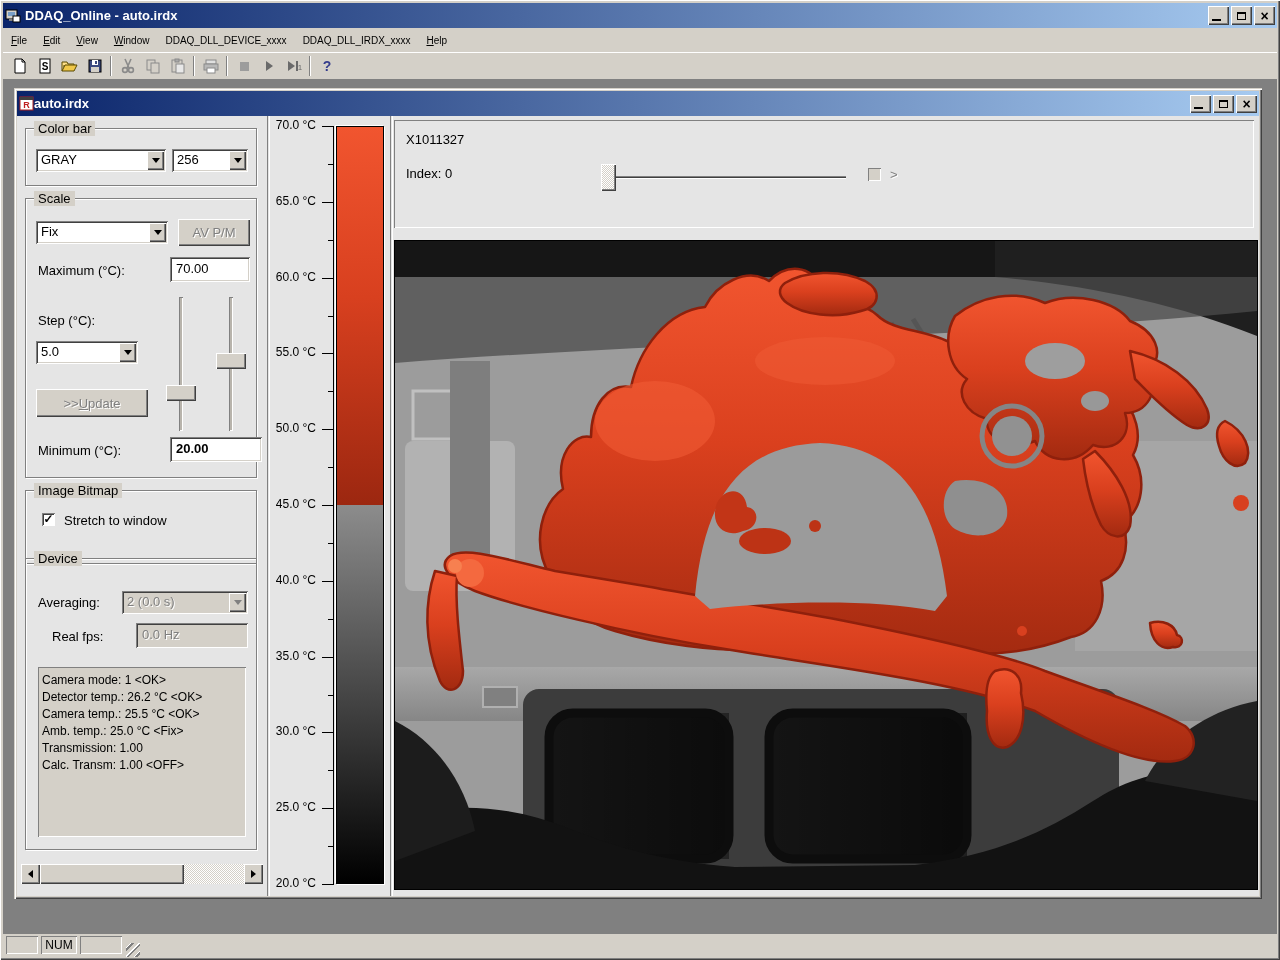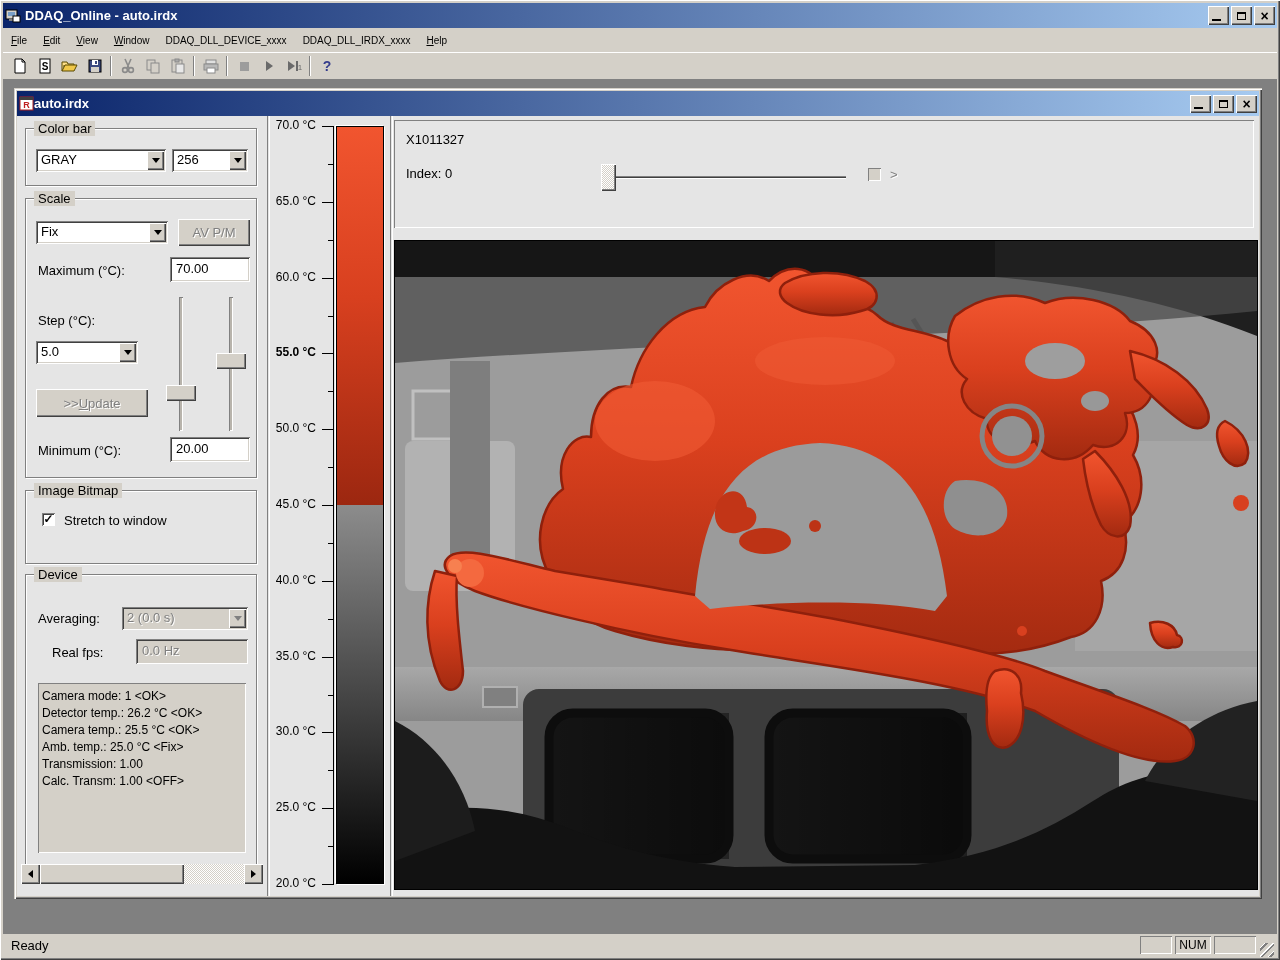--- a/index.html
+++ b/index.html
@@ -254,32 +254,32 @@
               <span class="cbtn bevel-out">
                   <span class="arrow-dn"></span>
                 </span>
             </div>
             <div class="vtrack" style="left:153px;top:98px;height:134px;"></div>
             <div class="vthumb bevel-out" style="left:140px;top:186px;"></div>
             <div class="vtrack" style="left:203px;top:98px;height:134px;"></div>
             <div class="vthumb bevel-out" style="left:190px;top:154px;"></div>
             <div class="pbtn bevel-out dis" style="left:10px;top:190px;width:112px;height:28px;">&gt;&gt; <u>U</u>pdate</div>
             <span class="lab" style="left:12px;top:244px;">Minimum (°C):</span>
-            <div class="field" style="left:144px;top:238px;width:80px;height:25px;">20.00</div>
+            <div class="field" style="left:144px;top:238px;width:92px;height:25px;font-weight:bold;">20.00</div>
           </div>
 
           <div class="group" style="left:8px;top:374px;width:232px;height:74px;">
             <span class="gtitle">Image Bitmap</span>
             <span class="cb13" style="position:absolute;left:16px;top:22px;">
                 <span>✓</span>
               </span>
             <span class="lab" style="left:38px;top:22px;">Stretch to window</span>
           </div>
 
-          <div class="group" style="left:8px;top:442px;width:232px;height:292px;margin-top:16px;">
+          <div class="group" style="left:8px;top:442px;width:232px;height:292px;">
             <span class="gtitle">Device</span>
             <span class="lab" style="left:12px;top:36px;">Averaging:</span>
             <div class="combo dis" style="left:96px;top:32px;width:126px;height:23px;">
               <span class="cval">2 (0.0 s)</span>
               <span class="cbtn bevel-out">
                   <span class="arrow-dn"></span>
                 </span>
             </div>
             <span class="lab" style="left:26px;top:70px;">Real fps:</span>
             <div class="field dis" style="left:110px;top:64px;width:112px;height:25px;">0.0 Hz</div>
@@ -312,21 +312,21 @@
               <div class="axis"></div>
               <div class="tlabel" style="top: -8px;">70.0 °C</div>
               <div class="tick major" style="top: 0px;"></div>
               <div class="tick minor" style="top: 37.9px;"></div>
               <div class="tlabel" style="top: 67.8px;">65.0 °C</div>
               <div class="tick major" style="top: 75.8px;"></div>
               <div class="tick minor" style="top: 113.7px;"></div>
               <div class="tlabel" style="top: 143.6px;">60.0 °C</div>
               <div class="tick major" style="top: 151.6px;"></div>
               <div class="tick minor" style="top: 189.5px;"></div>
-              <div class="tlabel" style="top: 219.4px; font-weight: bold;">55.0 °C</div>
+              <div class="tlabel" style="top: 219.4px;">55.0 °C</div>
               <div class="tick major" style="top: 227.4px;"></div>
               <div class="tick minor" style="top: 265.3px;"></div>
               <div class="tlabel" style="top: 295.2px;">50.0 °C</div>
               <div class="tick major" style="top: 303.2px;"></div>
               <div class="tick minor" style="top: 341.1px;"></div>
               <div class="tlabel" style="top: 371px;">45.0 °C</div>
               <div class="tick major" style="top: 379px;"></div>
               <div class="tick minor" style="top: 416.9px;"></div>
               <div class="tlabel" style="top: 446.8px;">40.0 °C</div>
               <div class="tick major" style="top: 454.8px;"></div>
@@ -469,20 +469,19 @@
               <circle cx="617" cy="195" r="30" fill="none" stroke="#858585" stroke-width="5"></circle>
               <path d="M560,240 C590,235 615,250 612,275 C608,295 580,300 560,288 C545,278 545,250 560,240 Z" fill="#8f8f8f"></path>
             </svg>
           </div>
         </div>
       </div>
     </div>
   </div>
 
   <div class="statusbar">
-    <span style="padding-left:8px;flex:1;">Ready</span>
     <span class="scell sunken-lite" style="width:32px;"></span>
     <span class="scell sunken-lite" style="width:36px;">NUM</span>
     <span class="scell sunken-lite" style="width:42px;"></span>
     <span class="grip"></span>
     <span style="width:3px;"></span>
   </div>
 </div>
 
 </body></html>

